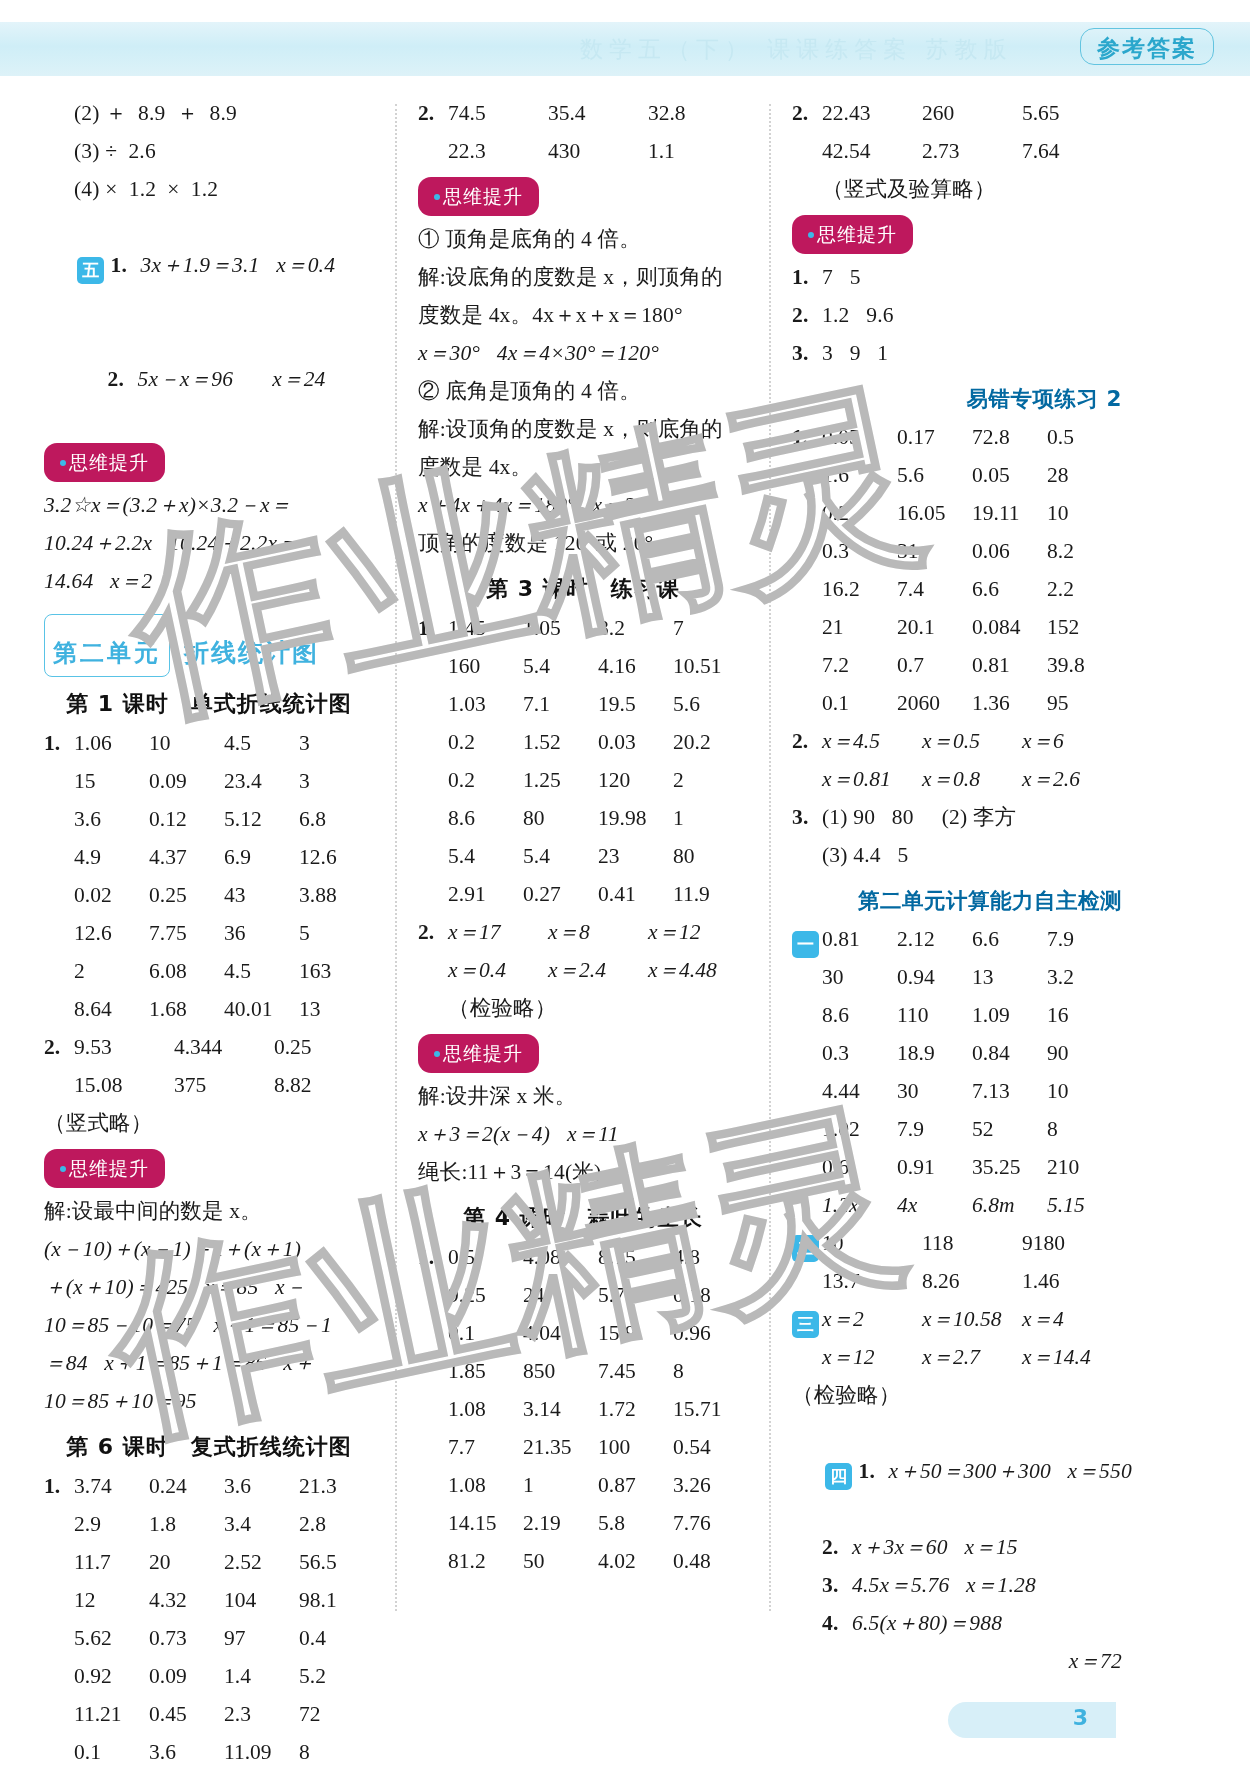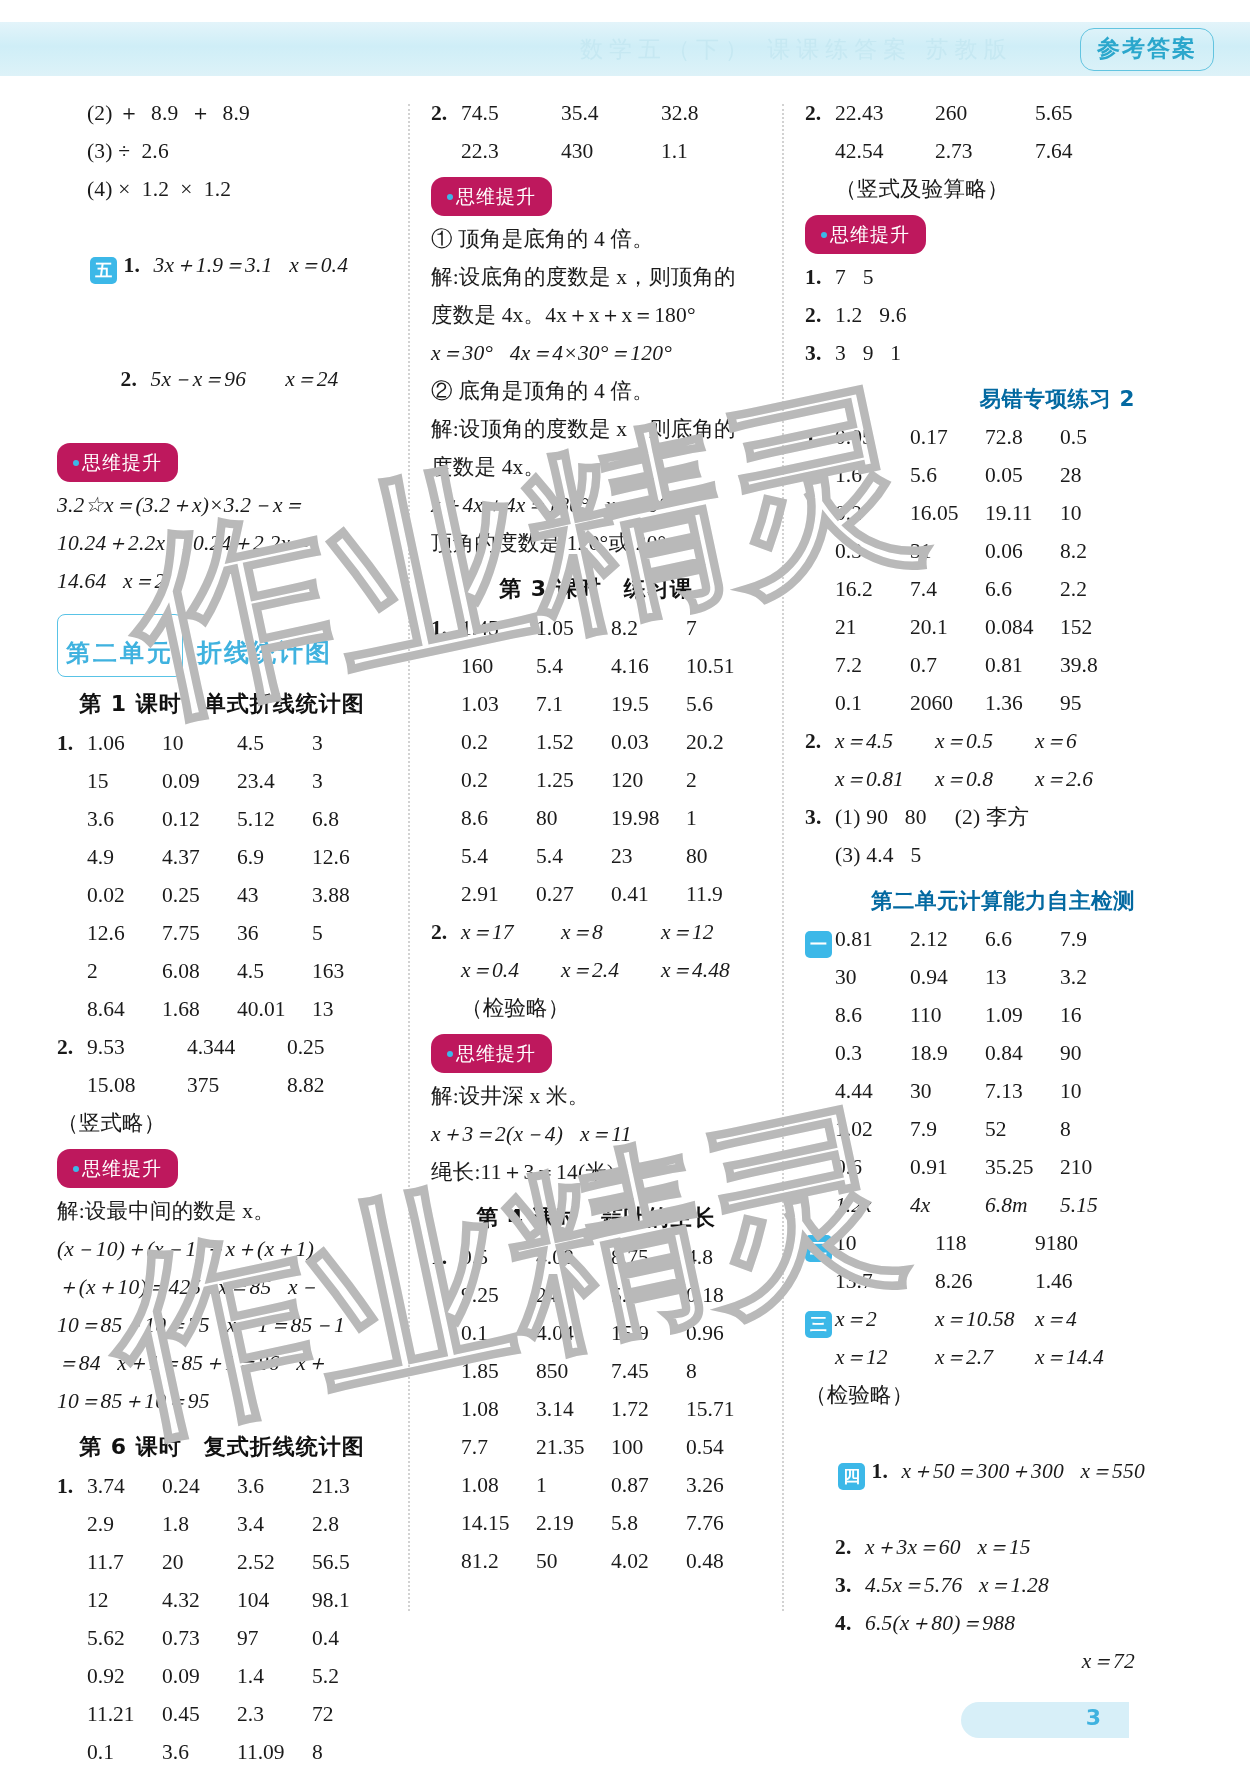--- a/index.html
+++ b/index.html
@@ -16,28 +16,28 @@
     background:linear-gradient(to bottom,#e3f4fa 0%,#cfeef7 45%,#ddf2f8 100%);
   }
   .header .ghost{
     position:absolute;left:580px;top:12px;
     font-size:23px;color:#c6e8f2;letter-spacing:6px;
     font-family:"DejaVu Sans","Liberation Sans",sans-serif;
     white-space:nowrap;
   }
   .ref-badge{
     position:absolute;right:36px;top:6px;
-    padding:4px 16px 6px 16px;
+    padding:4px 16px 0 16px;
     border:1.6px solid #62c4e0;border-radius:14px;
     color:#2ba7cc;font-size:23px;font-weight:bold;
     font-family:"DejaVu Sans","Liberation Sans",sans-serif;
     letter-spacing:2px;background:transparent;
   }
   
-  .page{position:absolute;left:17px;top:76px;width:1112px;height:1704px;}
+  .page{position:absolute;left:4px;top:76px;width:1112px;height:1704px;}
   .cols{display:flex;position:absolute;left:40px;top:18px;width:1180px;}
   .col{width:330px;position:relative;}
   .col + .col{margin-left:22px;padding-left:22px;}
   .sep{
     position:absolute;top:10px;bottom:160px;left:-1px;width:0;
     border-left:2px dotted #d2d2d2;
   }
   
   .line{
     font-size:21.5px;color:#1a1a1a;line-height:38px;

